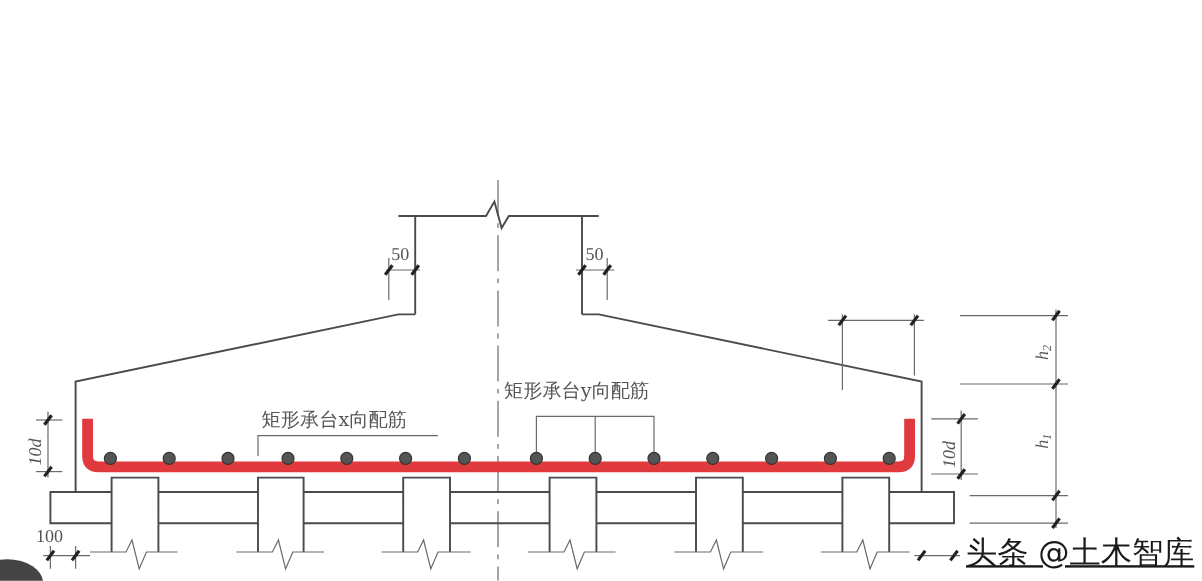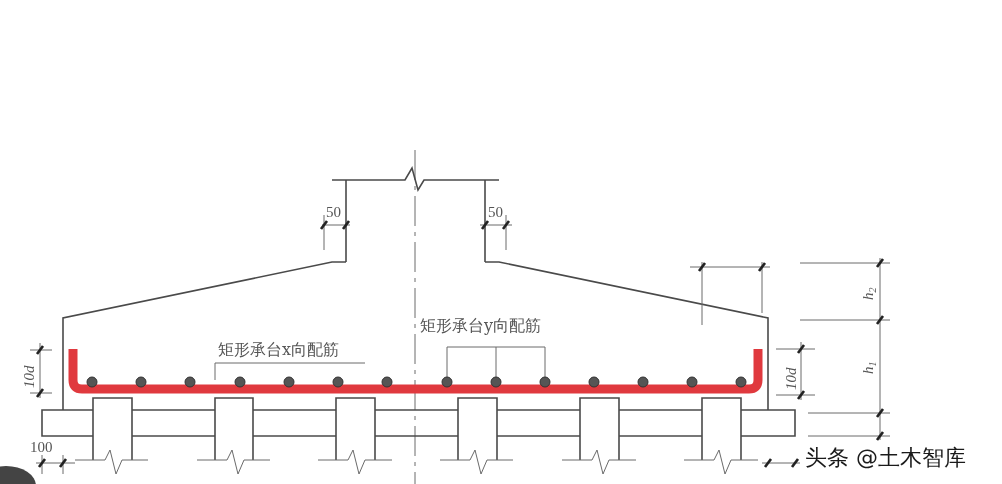--- a/index.html
+++ b/index.html
@@ -6,21 +6,21 @@
   body { width:1002px; height:484px; overflow:hidden; position:relative; font-family:"DejaVu Serif", serif; }
   svg { position:absolute; left:0; top:0; }
   .ln { stroke:#4a4a4a; stroke-width:1.6; fill:none; }
   .thin { stroke:#6a6a6a; stroke-width:1; fill:none; }
   .tick { stroke:#222; stroke-width:2.6; }
   .rebar { stroke:#e0393e; stroke-width:9; fill:none; stroke-linejoin:round; stroke-linecap:butt; }
   .dot { fill:#555; stroke:#333; stroke-width:1; }
   .lbl { font-family:"DejaVu Serif", serif; fill:#555; }
   .dim { font-family:"Liberation Serif", serif; fill:#555; font-size:15px; }
   .ital { font-style:italic; }
-  .wm { position:absolute; left:805px; top:443px; font-family:"DejaVu Sans", sans-serif; font-size:22px; color:#1a1a1a; text-shadow:0 0 2px #fff, 0 0 2px #fff; white-space:nowrap; }
+  .wm { position:absolute; left:805px; top:443px; font-family:"DejaVu Sans", sans-serif; font-size:26px; color:#1a1a1a; text-shadow:0 0 2px #fff, 0 0 2px #fff; white-space:nowrap;text-decoration:underline; }
   .blob { position:absolute; left:-24px; top:466px; width:60px; height:40px; border-radius:50%; background:#444; }
 </style>
 </head>
 <body>
 
 <svg width="1002" height="484" viewBox="0 0 1002 484">
 
   <line class="thin" x1="415" y1="150" x2="415" y2="484" stroke-dasharray="30,6,4,6"></line>
 
   <polyline class="ln" points="332,180 405,180 412,168 418,190 424,180 499,180"></polyline>

